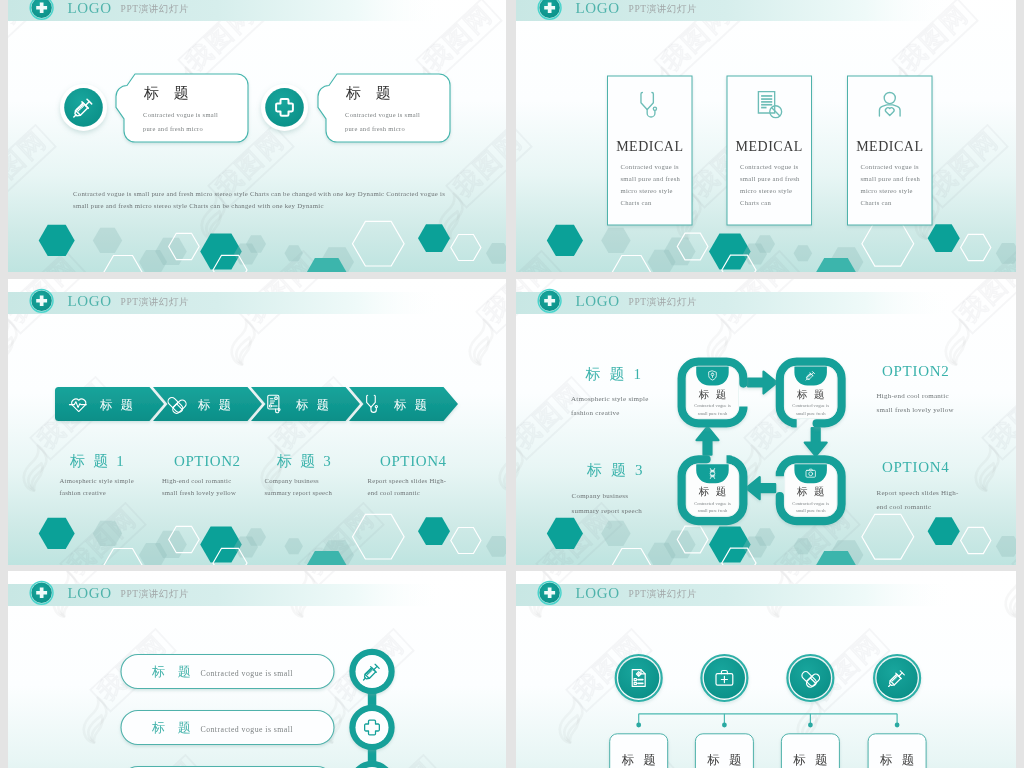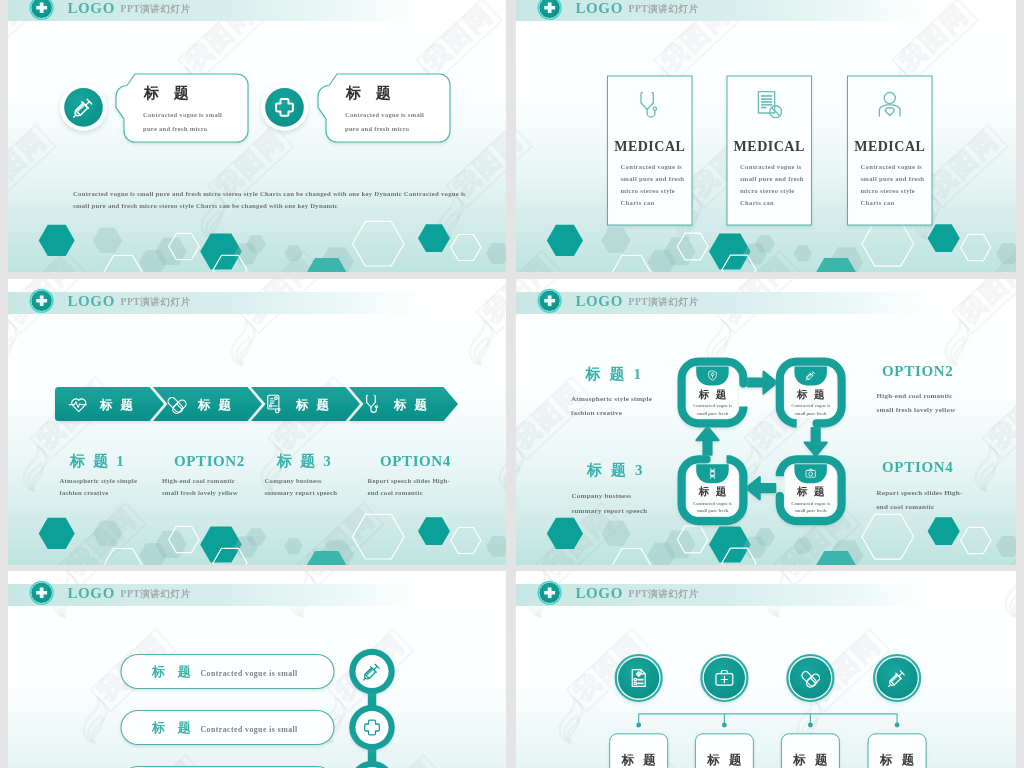--- a/index.html
+++ b/index.html
@@ -1,18 +1,18 @@
 <!DOCTYPE html>
 <html><head>
 <meta charset="utf-8">
 <style>
   html,body{margin:0;padding:0;}
   body{width:1024px;height:768px;background:#e4e4e4;overflow:hidden;
        font-family:"Liberation Serif","DejaVu Serif",serif;}
-  .grid{position:absolute;left:0;top:0;width:1024px;height:768px;font-weight:bold;}
+  .grid{position:absolute;left:0;top:0;width:1024px;height:768px;}
   .slide{position:absolute;overflow:hidden;background:#fff;}
   .slide > svg{position:absolute;left:0;top:0;}
   text{dominant-baseline:alphabetic;}
   .lg{fill:#4fb3ab;font-size:15px;letter-spacing:.6px;}
   .sb{fill:#a2a7a8;font-size:9.5px;letter-spacing:.6px;}
   .cn{font-family:"Liberation Serif",serif;}
 </style>
 </head>
 <body>
 

